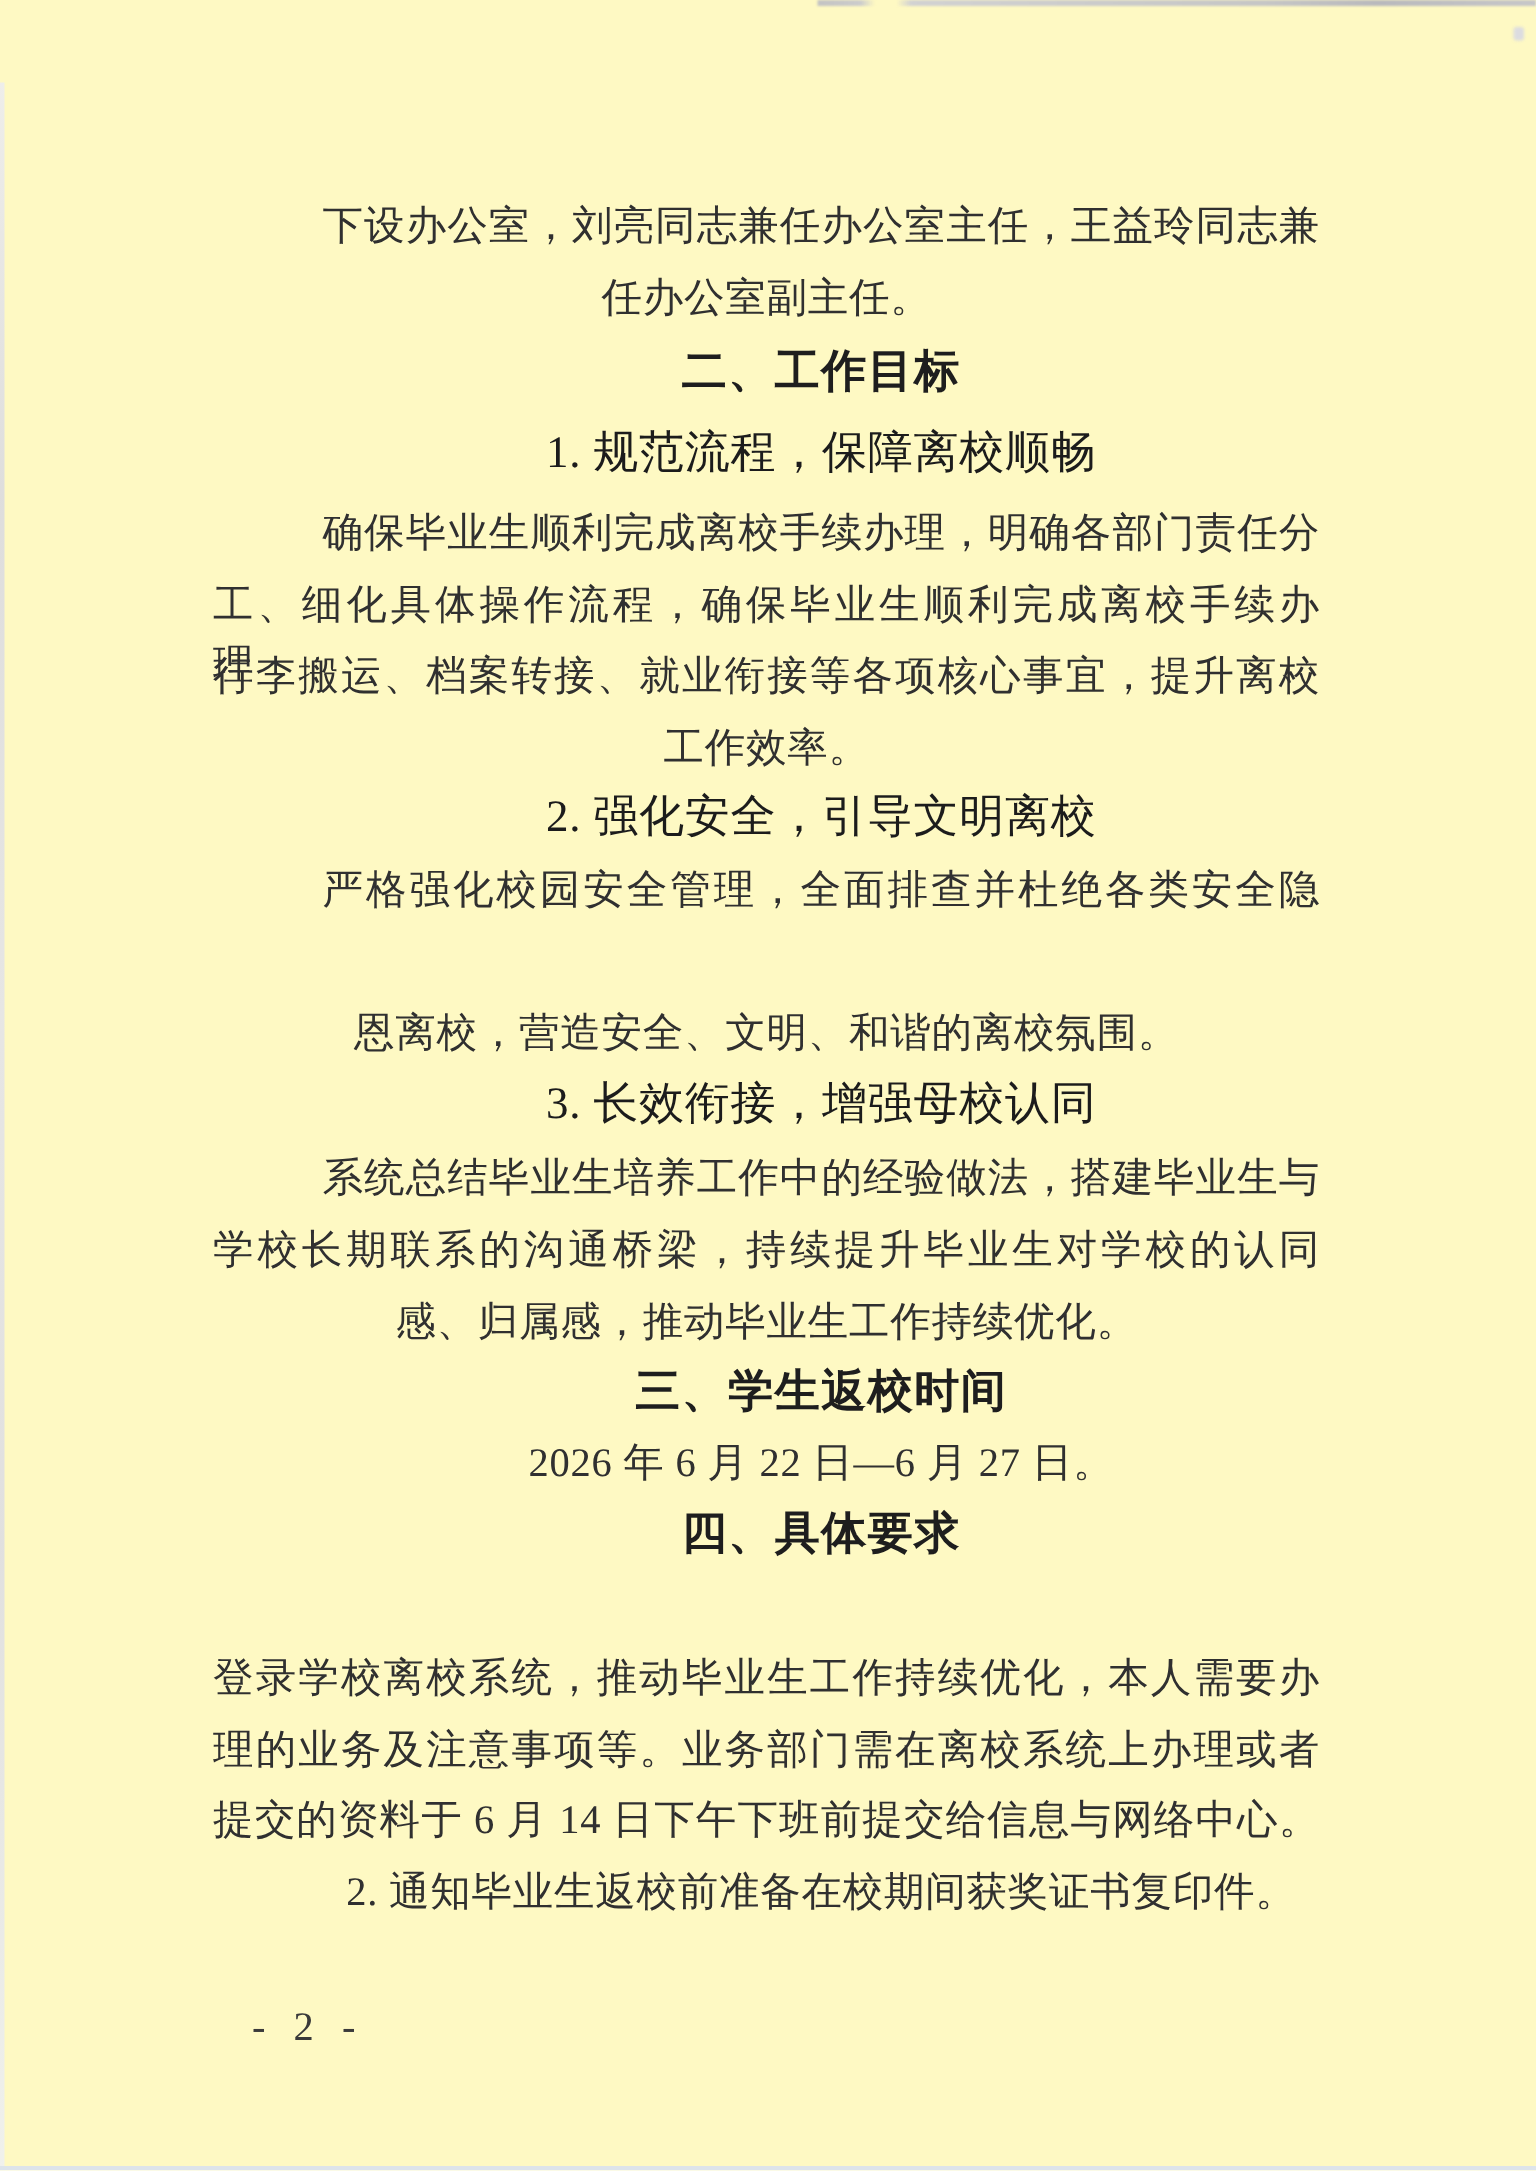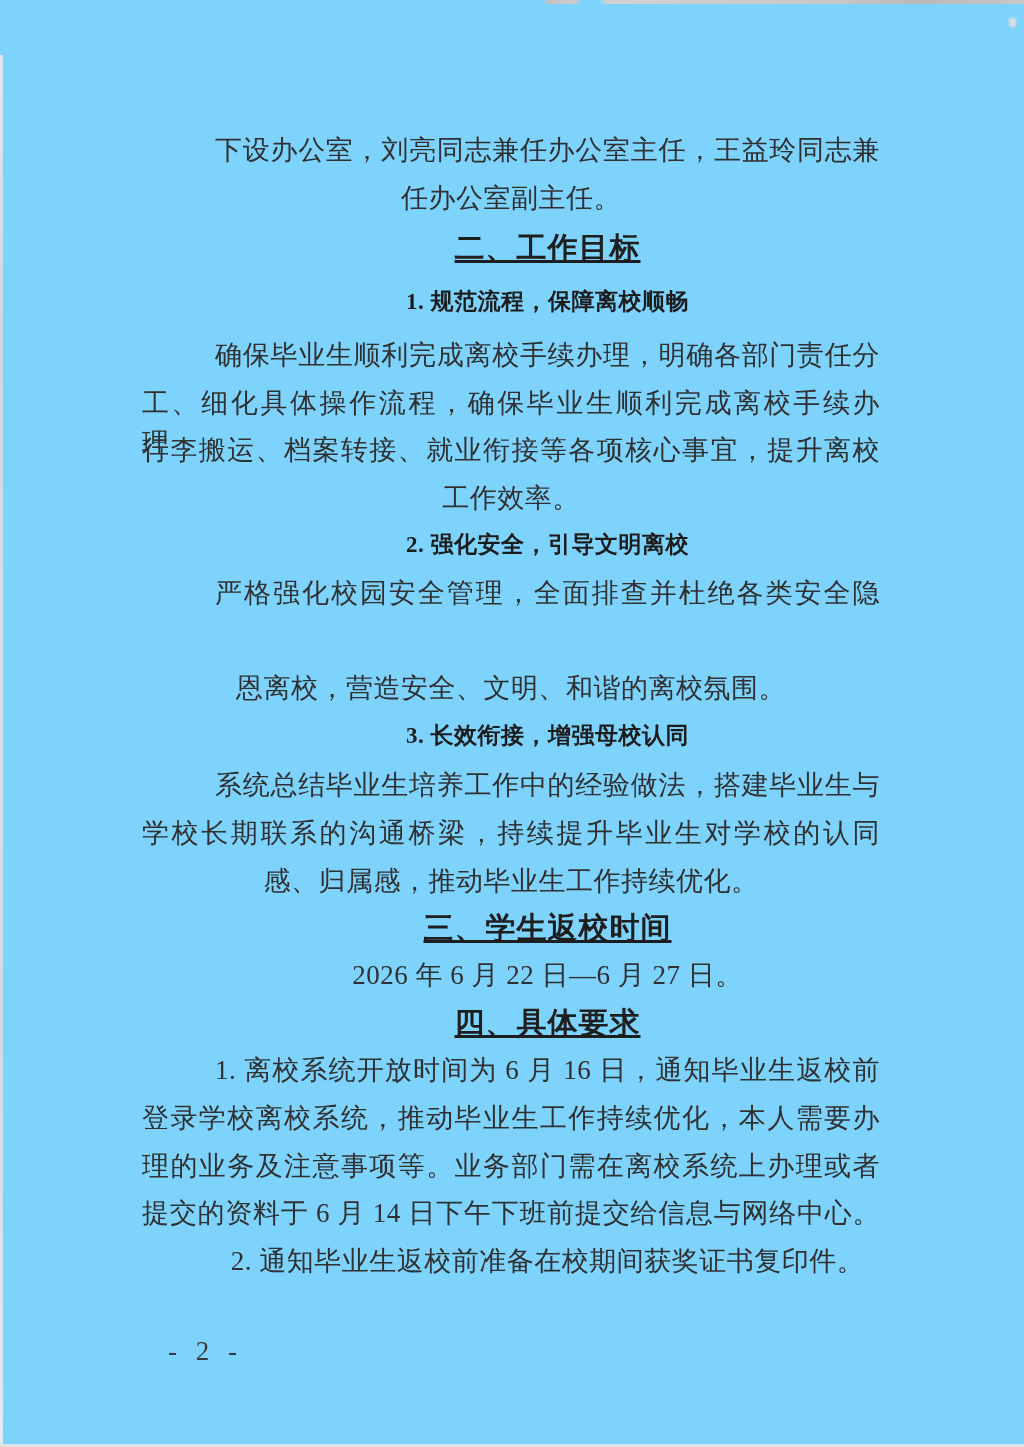--- a/index.html
+++ b/index.html
@@ -4,21 +4,21 @@
 <style>
   html, body {
     margin: 0;
     padding: 0;
     background: #ffffff;
   }
   .page {
     position: relative;
     width: 1024px;
     height: 1447px;
-    background: #7dd3fc;
+    background: #fef9c3;
     overflow: hidden;
     font-family: "Liberation Serif", "DejaVu Serif", serif;
   }
   
   .line {
     position: absolute;
     left: 142px;
     right: 144px;
     height: 40px;
     line-height: 40px;
@@ -36,26 +36,25 @@
     text-align-last: justify;
     text-justify: inter-character;
   }
   
   .hei {
     font-family: "Liberation Sans", "DejaVu Sans", sans-serif;
     font-weight: 700;
     font-size: 30px;
     color: #1e1e1e;
     letter-spacing: 1px;
-    text-decoration: underline;
   }
   
   .sub {
-    font-weight: 700;
-    font-size: 23px;
+    font-weight: 400;
+    font-size: 30px;
     color: #1c1c1c;
     letter-spacing: 0.5px;
   }
   .page-number {
     position: absolute;
     left: 168px;
     top: 1333px;
     height: 36px;
     line-height: 36px;
     font-size: 27px;
@@ -123,21 +122,20 @@
 
   <div class="line ind sub" style="top:716px">3. 长效衔接，增强母校认同</div>
   <div class="line ind just" style="top:765px">系统总结毕业生培养工作中的经验做法，搭建毕业生与</div>
   <div class="line just" style="top:813px">学校长期联系的沟通桥梁，持续提升毕业生对学校的认同</div>
   <div class="line ind hei" style="top:908px">三、学生返校时间</div>
 
   <div class="line" style="top:861px">感、归属感，推动毕业生工作持续优化。</div>
   <div class="line ind" style="top:955px">2026 年 6 月 22 日—6 月 27 日。</div>
 
   <div class="line ind hei" style="top:1003px">四、具体要求</div>
-  <div class="line ind just" style="top:1050px">1. 离校系统开放时间为 6 月 16 日，通知毕业生返校前</div>
   <div class="line just" style="top:1098px">登录学校离校系统，推动毕业生工作持续优化，本人需要办</div>
   <div class="line just" style="top:1146px">理的业务及注意事项等。业务部门需在离校系统上办理或者</div>
   <div class="line just" style="top:1193px">提交的资料于 6 月 14 日下午下班前提交给信息与网络中心。</div>
   <div class="line ind" style="top:1241px">2. 通知毕业生返校前准备在校期间获奖证书复印件。</div>
 
   <div class="page-number">- 2 -</div>
 
 </div>
 
 </body></html>

